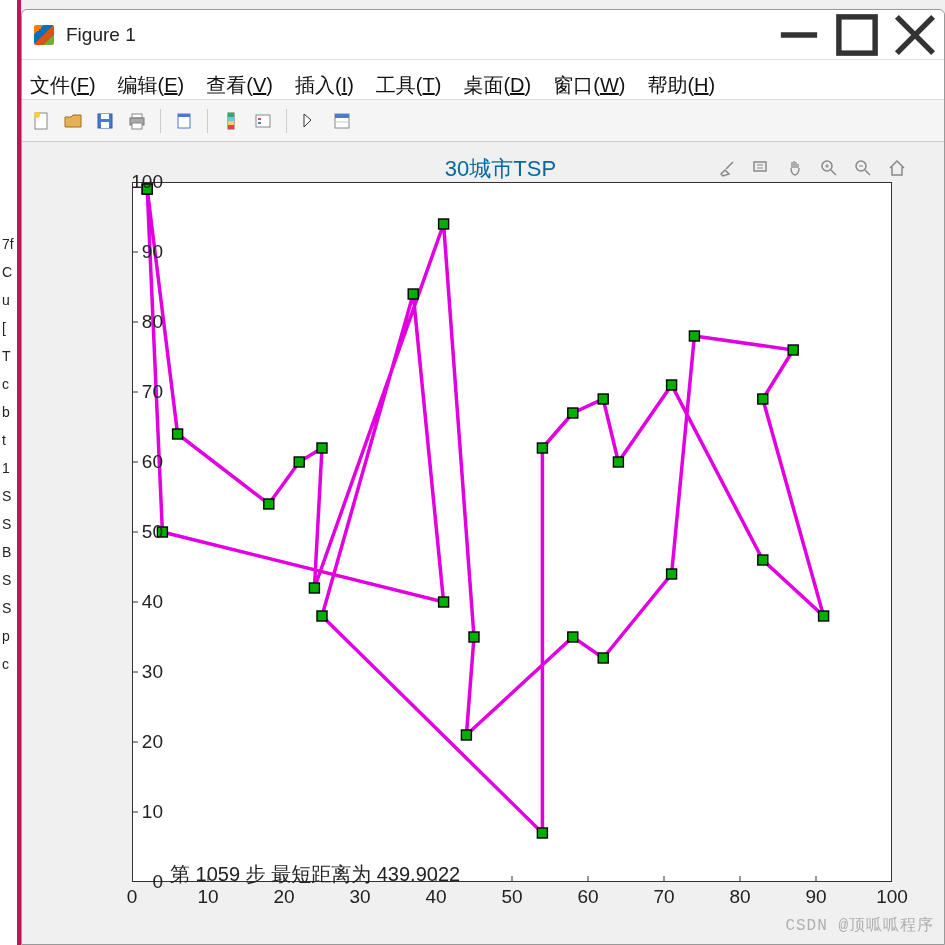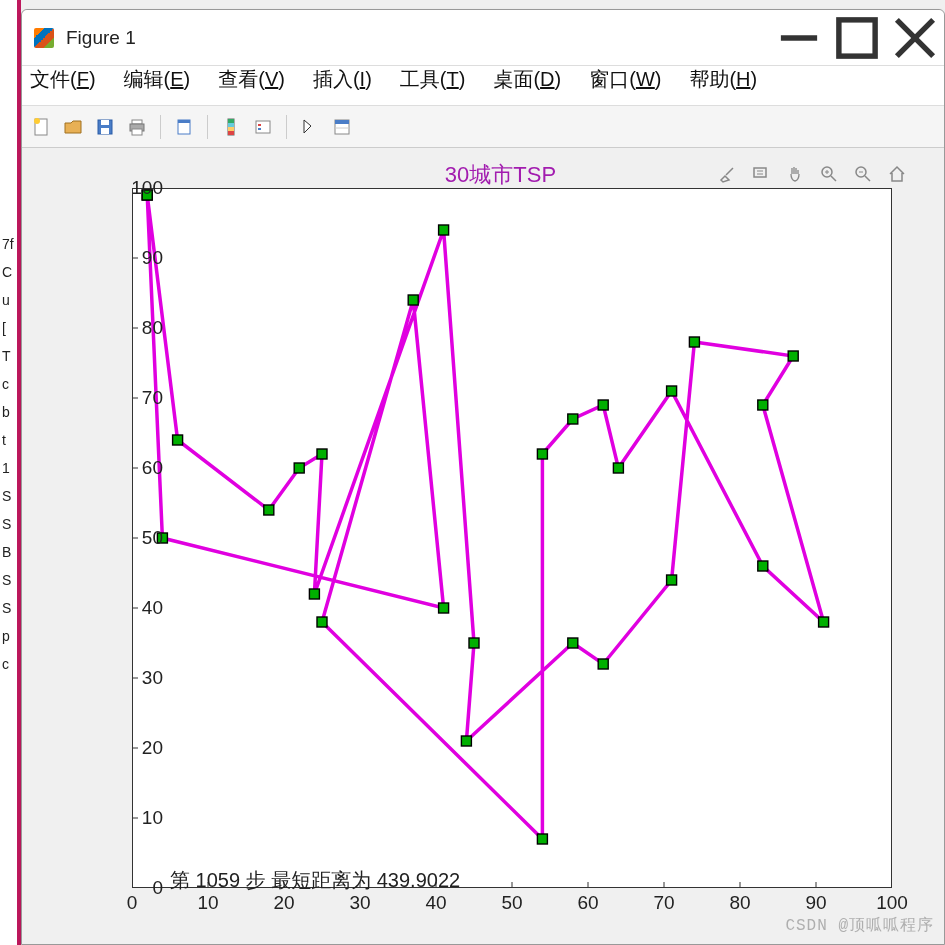--- a/index.html
+++ b/index.html
@@ -30,21 +30,21 @@
       height: 936px;
       background: #fff;
       border: 1px solid #999;
       border-top-left-radius: 6px;
       border-top-right-radius: 6px;
       box-shadow: 0 2px 4px rgba(0,0,0,.1);
       display: flex;
       flex-direction: column;
     }
     .titlebar {
-      height: 56px;
+      height: 50px;
       background: #fff;
       display: flex;
       align-items: center;
       border-bottom: 1px solid #ddd;
       border-top-left-radius: 6px;
       border-top-right-radius: 6px;
     }
     .titlebar .app-icon {
       width: 20px; height: 20px;
       margin-left: 12px;
@@ -60,23 +60,23 @@
     .titlebar .win-btn {
       width: 58px; height: 100%;
       display: flex; align-items: center; justify-content: center;
       cursor: pointer;
       font-size: 16px;
       color: #333;
     }
     .menubar {
       height: 40px;
       display: flex;
-      align-items: flex-start;
+      align-items: flex-end;
       padding: 0 8px;
-      gap: 28px;
+      gap: 22px;
       border-bottom: 1px solid #ddd;
     }
     .menubar .menu-item {
       font-size: 20px;
       cursor: pointer;
       color: #111;
     }
     .menubar .menu-item u { text-decoration: underline; }
     .toolbar {
       height: 42px;
@@ -108,21 +108,21 @@
       position: absolute;
       left: 50px; top: 10px;
       right: 15px; bottom: 10px;
       background: #f0f0f0;
     }
     .chart-title {
       position: absolute;
       top: 2px; left: 0; right: 0;
       text-align: center;
       font-size: 22px;
-      color: #a21caf;
+      color: #0369a1;
     }
     .axes-box {
       position: absolute;
       left: 60px;
       top: 30px;
       width: 760px;
       height: 700px;
       background: #fff;
       border: 1px solid #333;
     }

